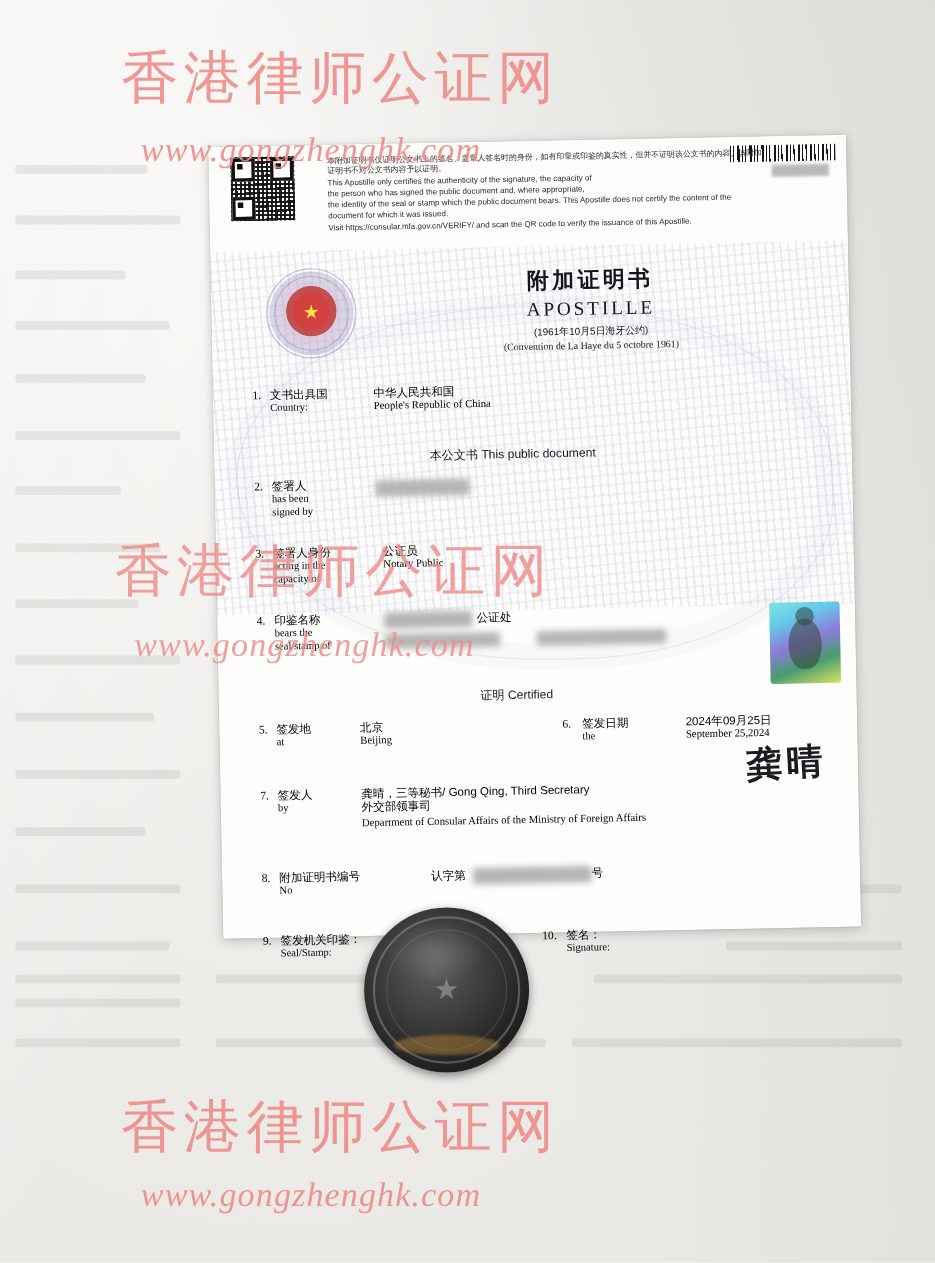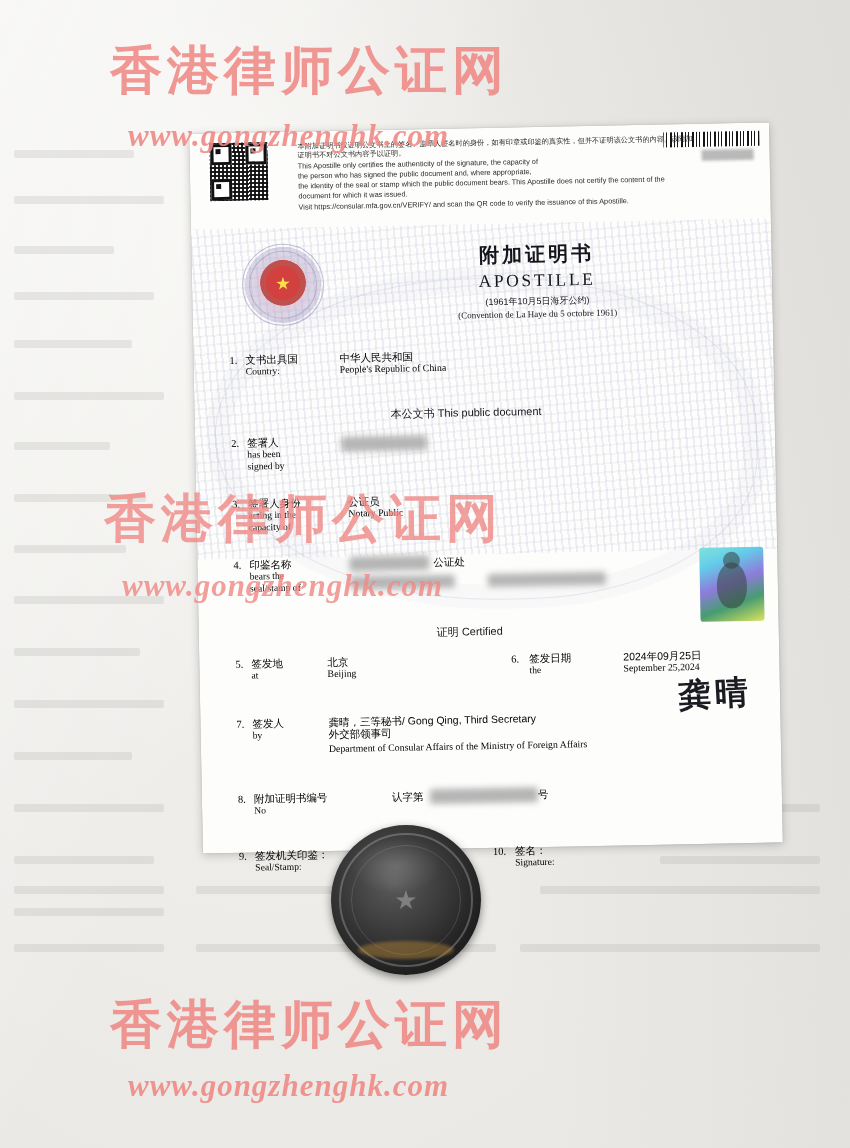--- a/index.html
+++ b/index.html
@@ -315,21 +315,21 @@
     left:12%; top:8%;
     width:62%; height:38%;
     border-radius:50%;
     background: radial-gradient(ellipse, rgba(255,255,255,0.16), rgba(255,255,255,0) 70%);
   }
 
   
   .wm{
     position:absolute;
     color:#f08a86;
-    font-weight:bold;
+    font-weight:normal;
     pointer-events:none;
     white-space:nowrap;
     user-select:none;
   }
   .wm-cn{
     font-family:"DejaVu Sans", sans-serif;
     font-size:52px;
     letter-spacing:5px;
     opacity:0.88;
   }

